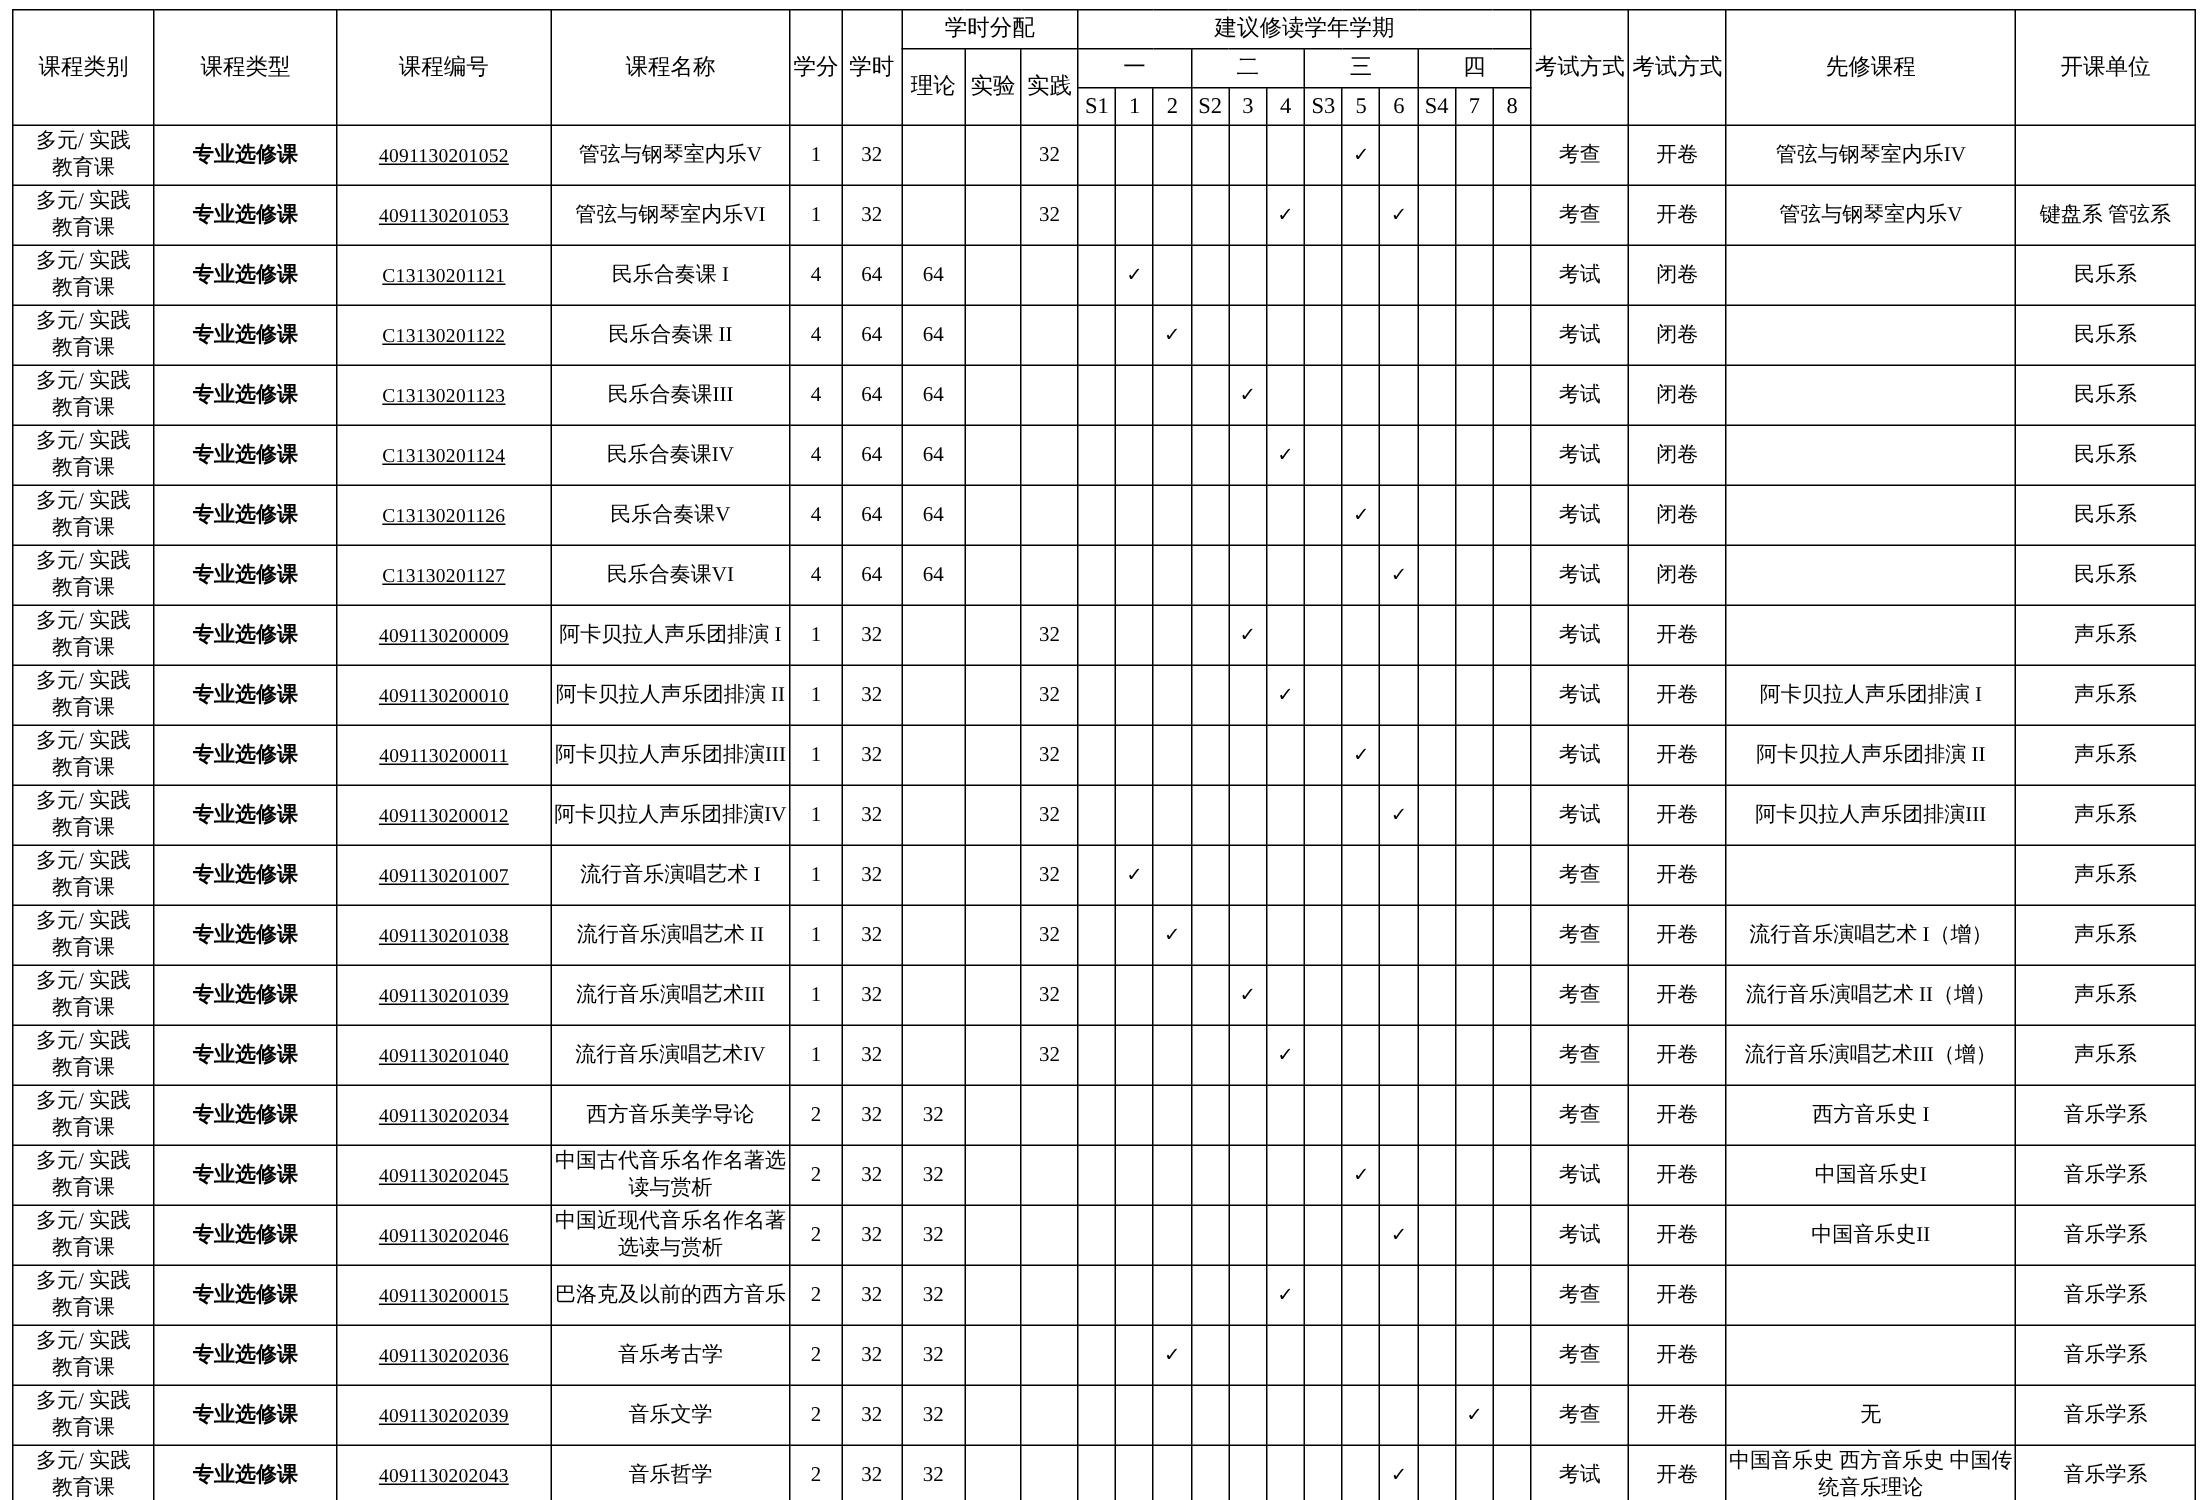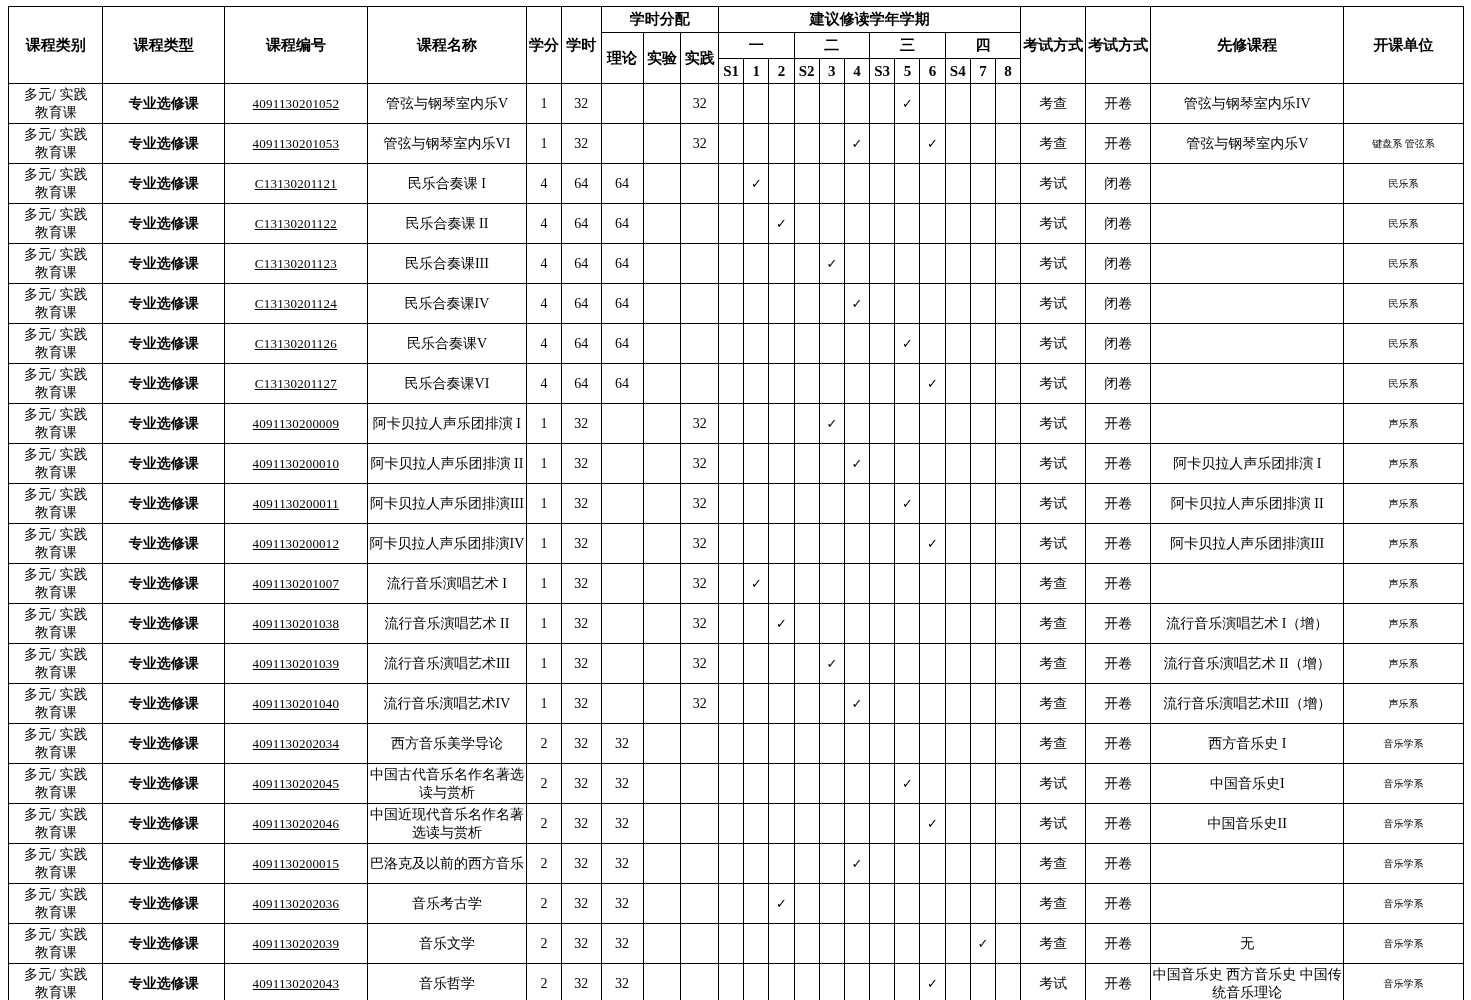--- a/index.html
+++ b/index.html
@@ -21,21 +21,21 @@
   }
   #course-table th, #course-table td {
     border: 1px solid #000000;
     padding: 0;
     text-align: center;
     vertical-align: middle;
     line-height: 1.25;
     overflow: hidden;
   }
   #course-table thead th {
-    font-weight: bold;
+    font-weight: normal;
     font-size: 15px;
     padding: 3px 1px;
   }
   #course-table thead th.small {
     font-size: 15px;
   }
   
   col.c-kind   { width: 90px; }
   col.c-type   { width: 116px; }
   col.c-code   { width: 136px; }
@@ -85,21 +85,21 @@
   }
   td.pre {
     text-align: left;
     padding-left: 6px;
     font-size: 14px;
     line-height: 1.25;
   }
   td.dept {
     text-align: left;
     padding-left: 6px;
-    font-size: 10px;
+    font-size: 14px;
   }
   .check { font-size: 13px; font-family: "DejaVu Sans", sans-serif; }
   tbody tr { height: 40px; }
 </style>
 </head>
 <body>
 
 <table id="course-table">
   <colgroup>
     <col class="c-kind">

